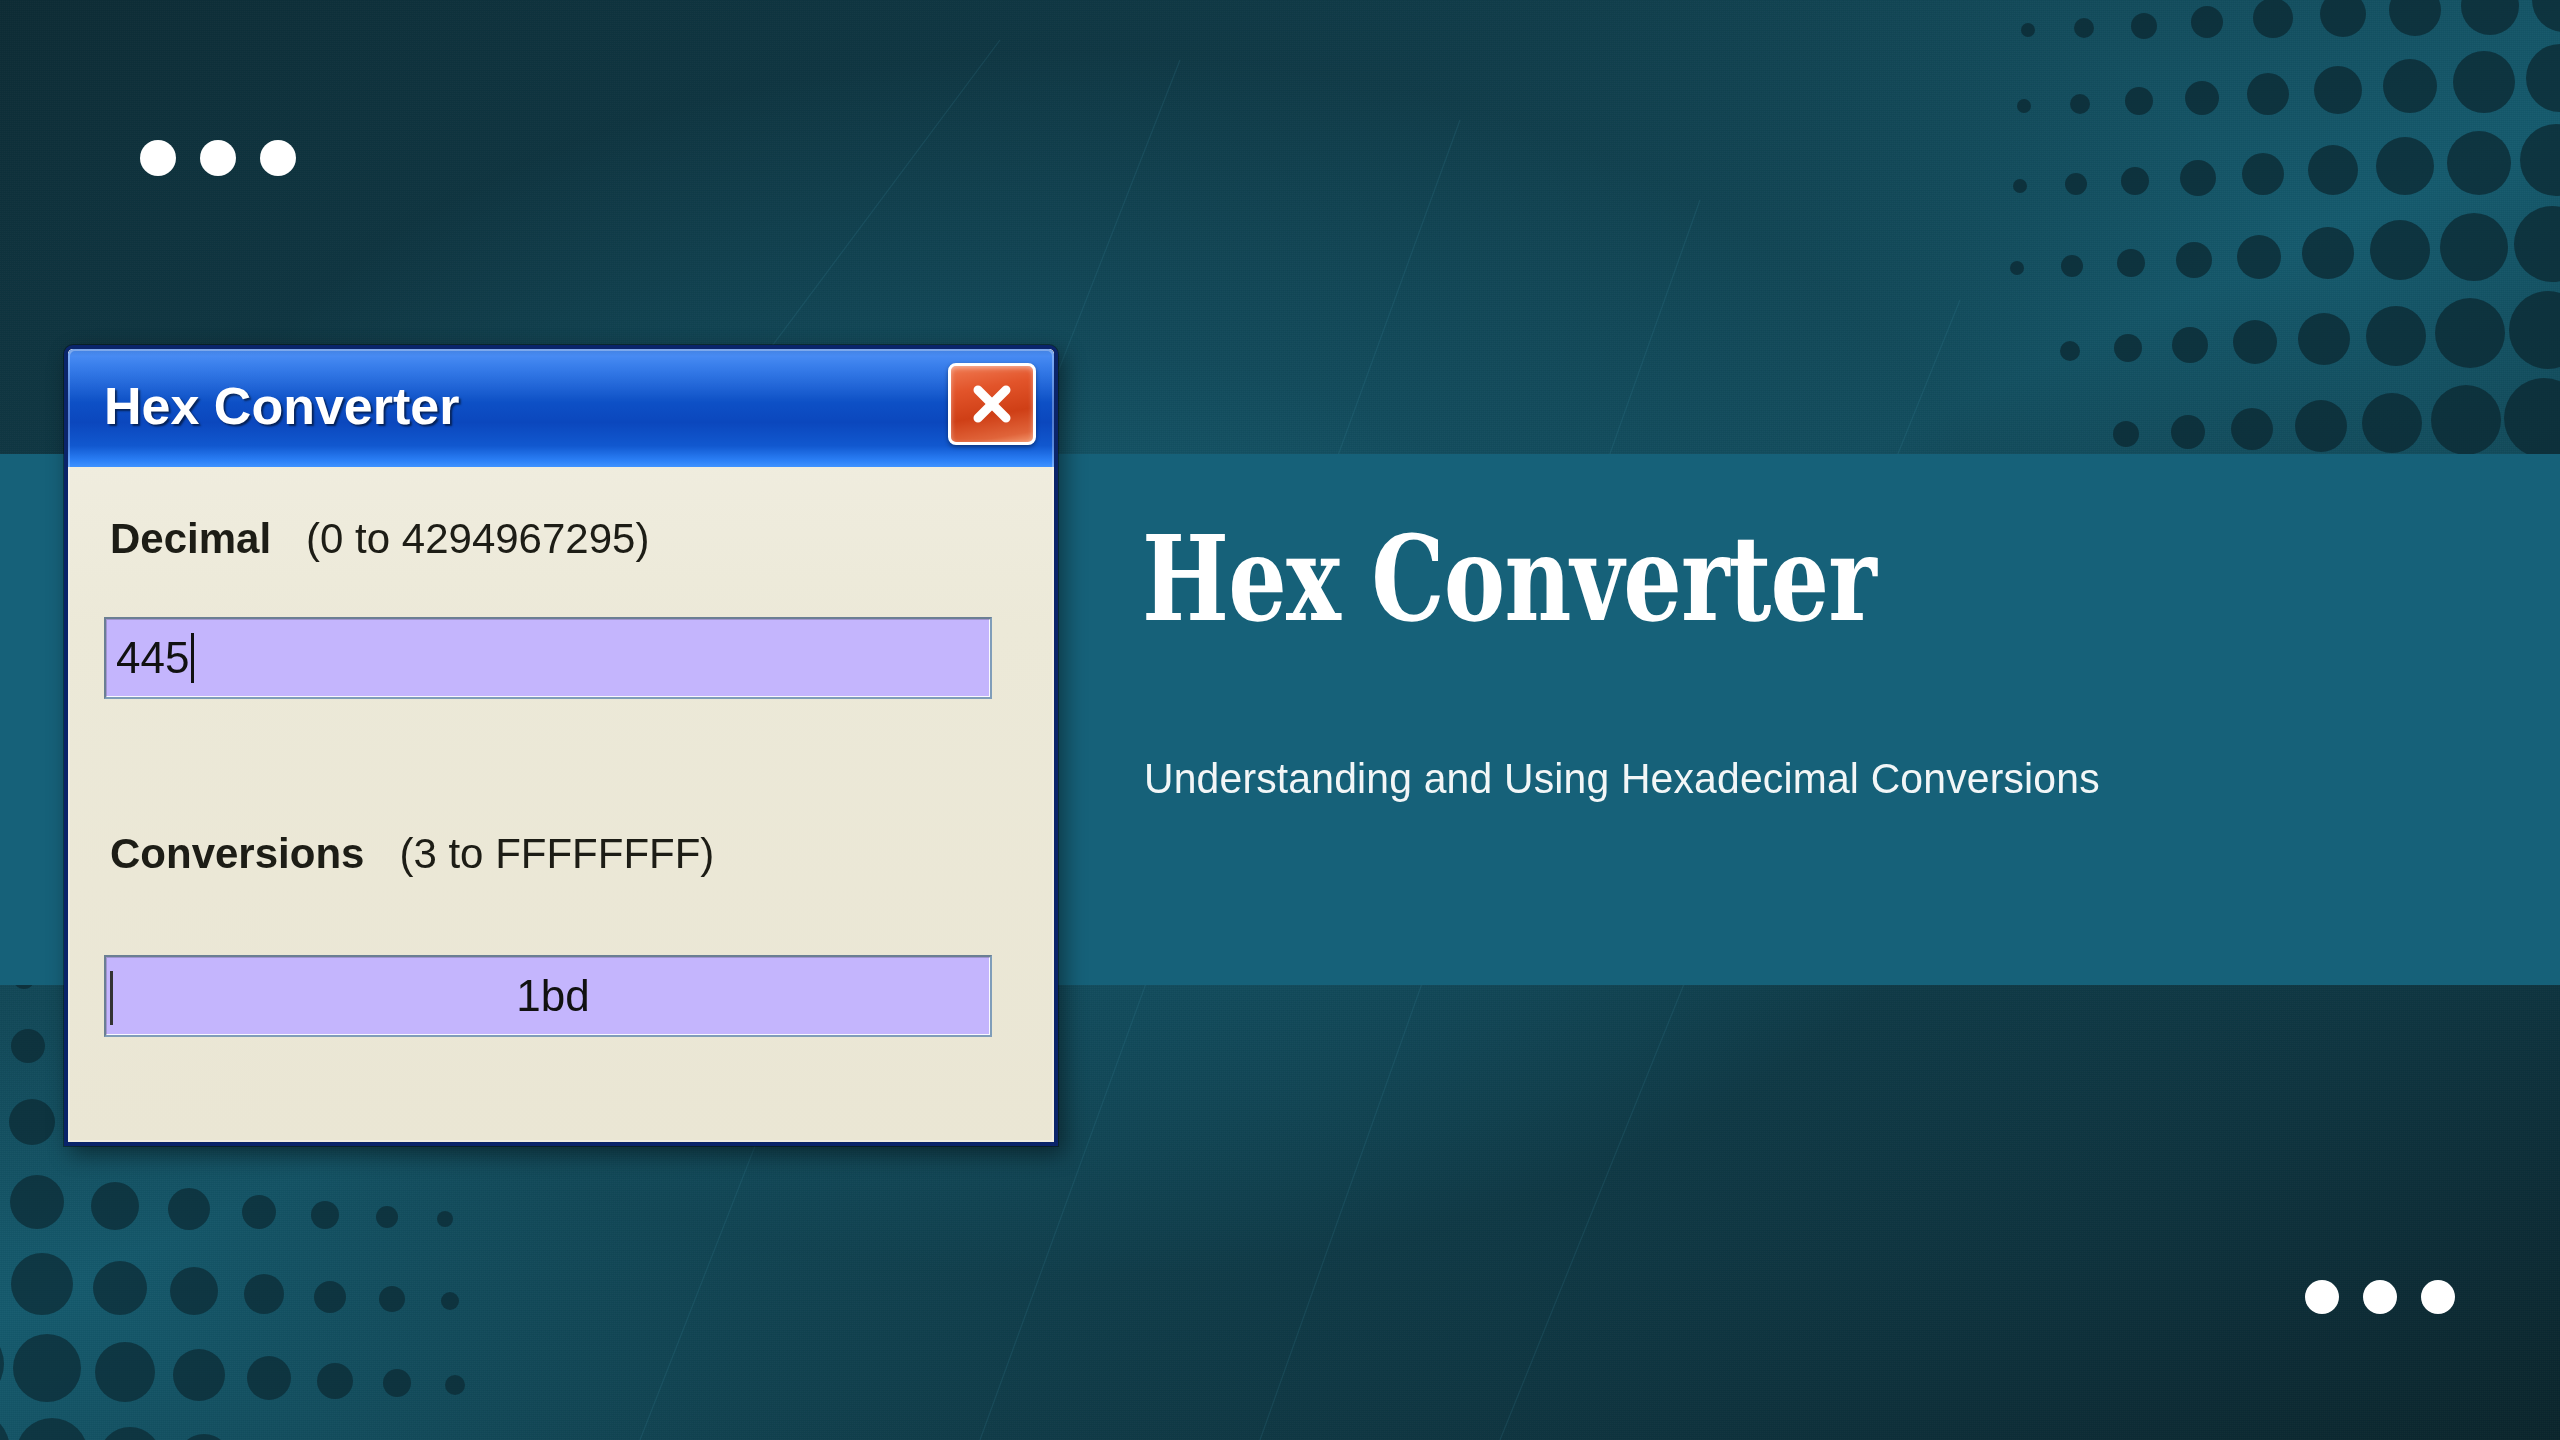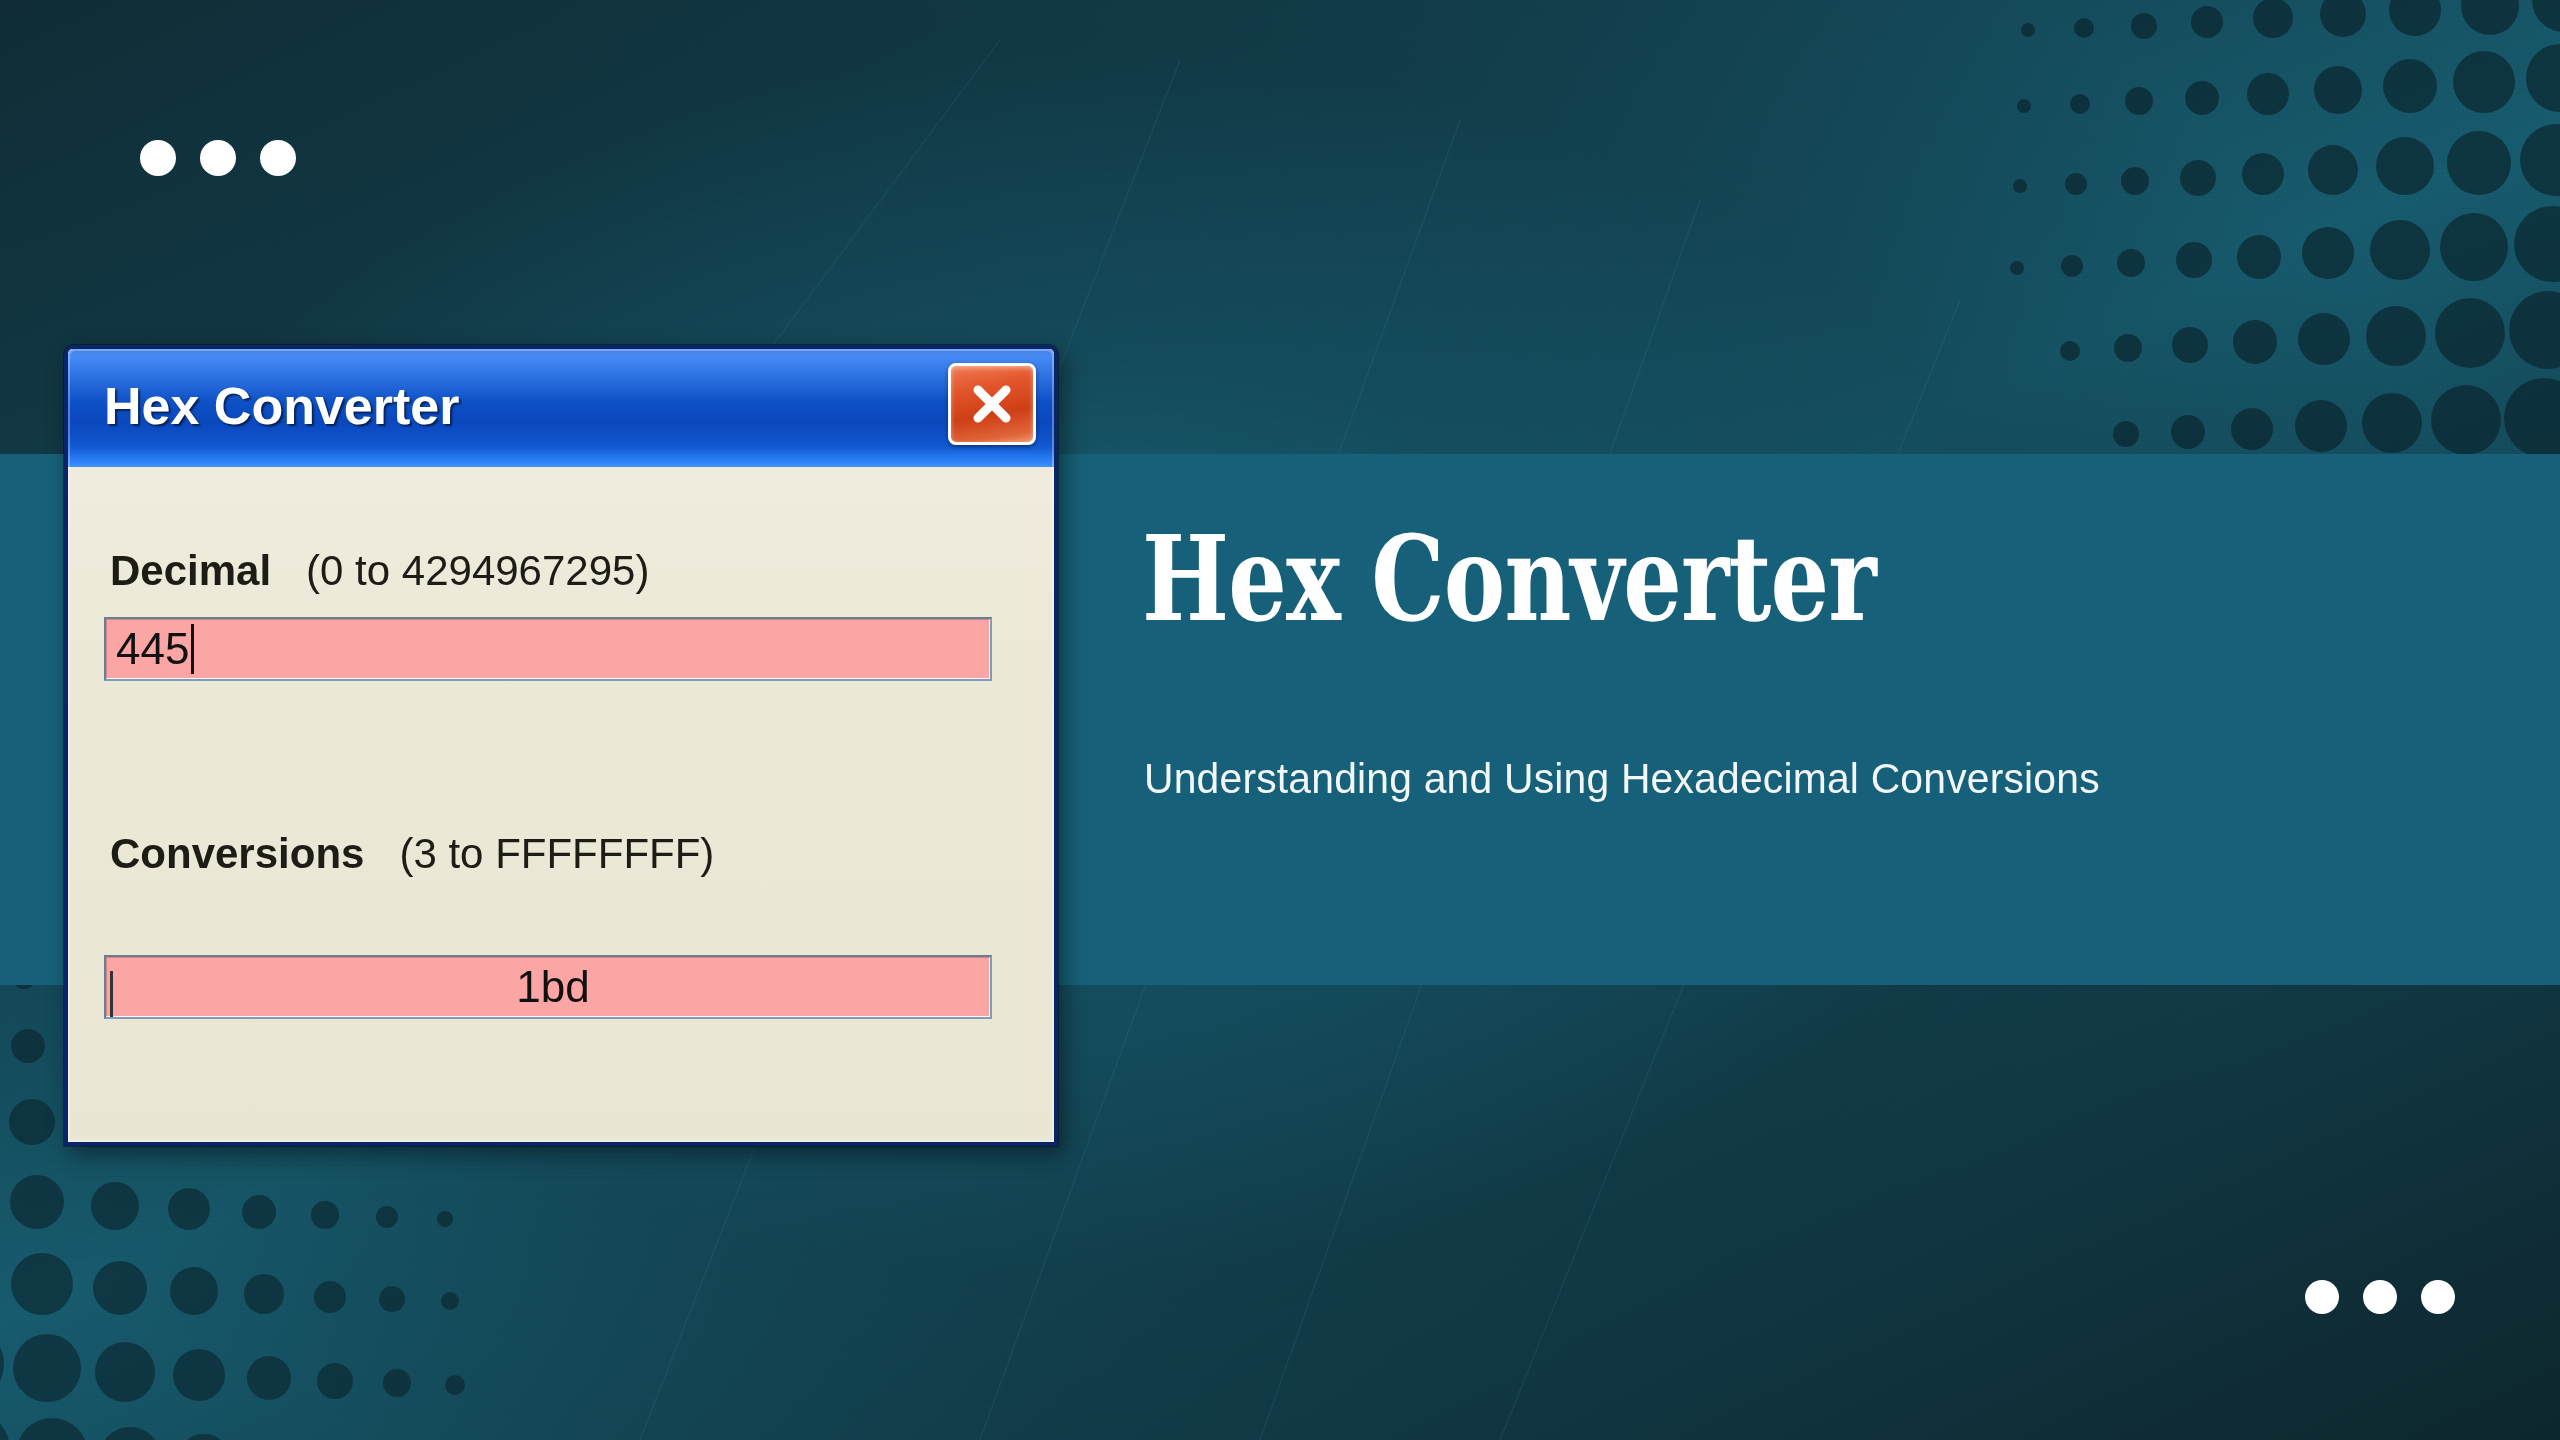--- a/index.html
+++ b/index.html
@@ -143,27 +143,27 @@
   .field-label {
     position:absolute;
     color:#1d1d16;
     font-family:"Liberation Sans", sans-serif;
     font-size:42px;
     white-space:nowrap;
   }
   .field-label .lbl-strong { font-weight:700; }
   .field-label .lbl-range  { font-weight:400; }
 
-  #label-decimal { left:42px; top:48px;margin-top:32px; }
+  #label-decimal { left:42px; top:48px; }
   #label-hex     { left:42px; top:363px; }
 
   .xp-input {
     position:absolute;
-    height:64px;
-    background:#fca5a5;
+    height:82px;
+    background:#c4b5fd;
     border:2px solid #7f9db9;
     border-top-color:#6b7f93;
     border-left-color:#6b7f93;
     box-shadow:inset 1px 1px 0 rgba(0,0,0,.18), inset -1px -1px 0 rgba(255,255,255,.9);
     display:flex; align-items:center;
     padding-left:10px;
     overflow:hidden;
     cursor:text;
   }
   #input-decimal { left:36px; top:150px; width:888px; }

